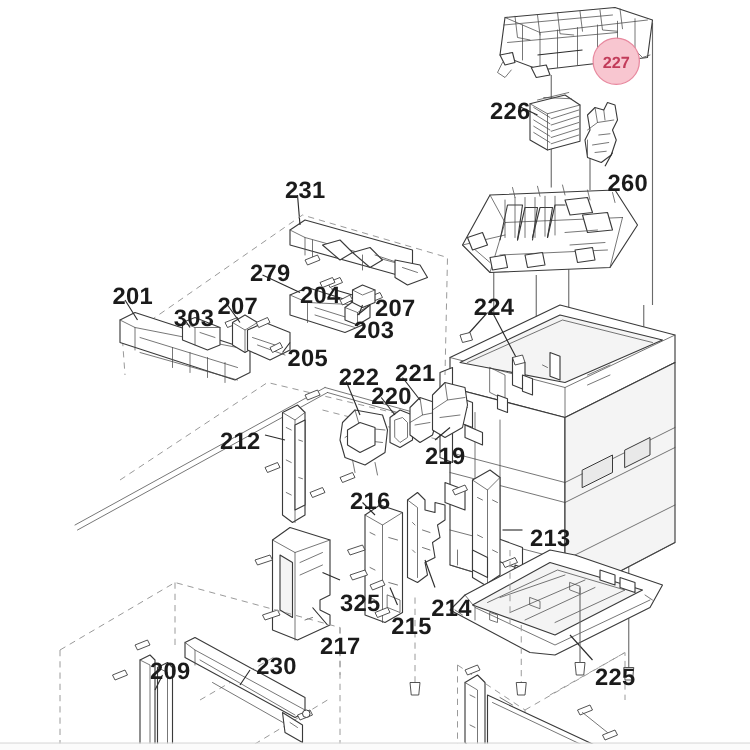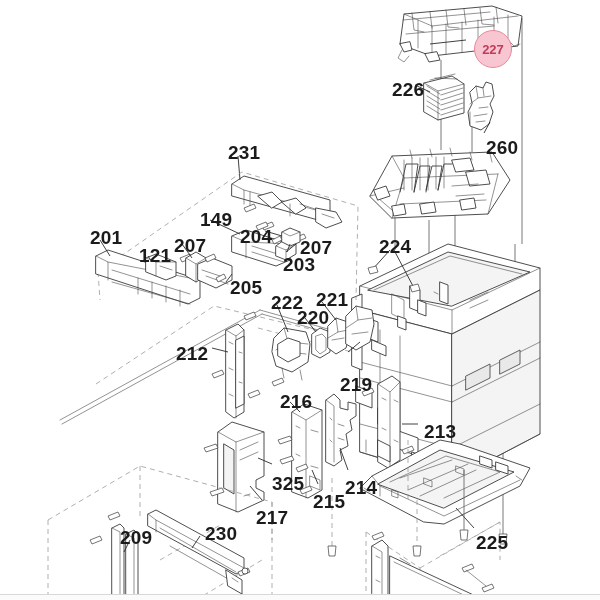--- a/index.html
+++ b/index.html
@@ -492,33 +492,33 @@
       <path class="lnt" d="M466,570 L486,586"></path>
       <path class="dsh" d="M440,556 L500,522"></path>
     </g>
 
   </svg>
 
   <div class="callout" style="left:228px;top:143px;">231</div>
   <div class="callout" style="left:392px;top:80px;">226</div>
   <div class="callout" style="left:486px;top:138px;">260</div>
   <div class="callout" style="left:90px;top:228px;">201</div>
-  <div class="callout" style="left:139px;top:246px;">121</div>
+  <div class="callout" style="left:139px;top:246px;">303</div>
   <div class="callout" style="left:174px;top:236px;">207</div>
-  <div class="callout" style="left:200px;top:210px;">149</div>
+  <div class="callout" style="left:200px;top:210px;">279</div>
   <div class="callout" style="left:240px;top:227px;">204</div>
   <div class="callout" style="left:300px;top:238px;">207</div>
   <div class="callout" style="left:283px;top:255px;">203</div>
   <div class="callout" style="left:230px;top:278px;">205</div>
   <div class="callout" style="left:379px;top:237px;">224</div>
   <div class="callout" style="left:176px;top:344px;">212</div>
   <div class="callout" style="left:271px;top:293px;">222</div>
   <div class="callout" style="left:316px;top:290px;">221</div>
   <div class="callout" style="left:297px;top:308px;">220</div>
-  <div class="callout" style="left:340px;top:375px;">219</div>
+  <div class="callout" style="left:340px;top:356px;">219</div>
   <div class="callout" style="left:280px;top:392px;">216</div>
   <div class="callout" style="left:272px;top:474px;">325</div>
   <div class="callout" style="left:256px;top:508px;">217</div>
   <div class="callout" style="left:313px;top:492px;">215</div>
   <div class="callout" style="left:345px;top:478px;">214</div>
   <div class="callout" style="left:424px;top:422px;">213</div>
   <div class="callout" style="left:476px;top:533px;">225</div>
   <div class="callout" style="left:120px;top:528px;">209</div>
   <div class="callout" style="left:205px;top:524px;">230</div>
 

